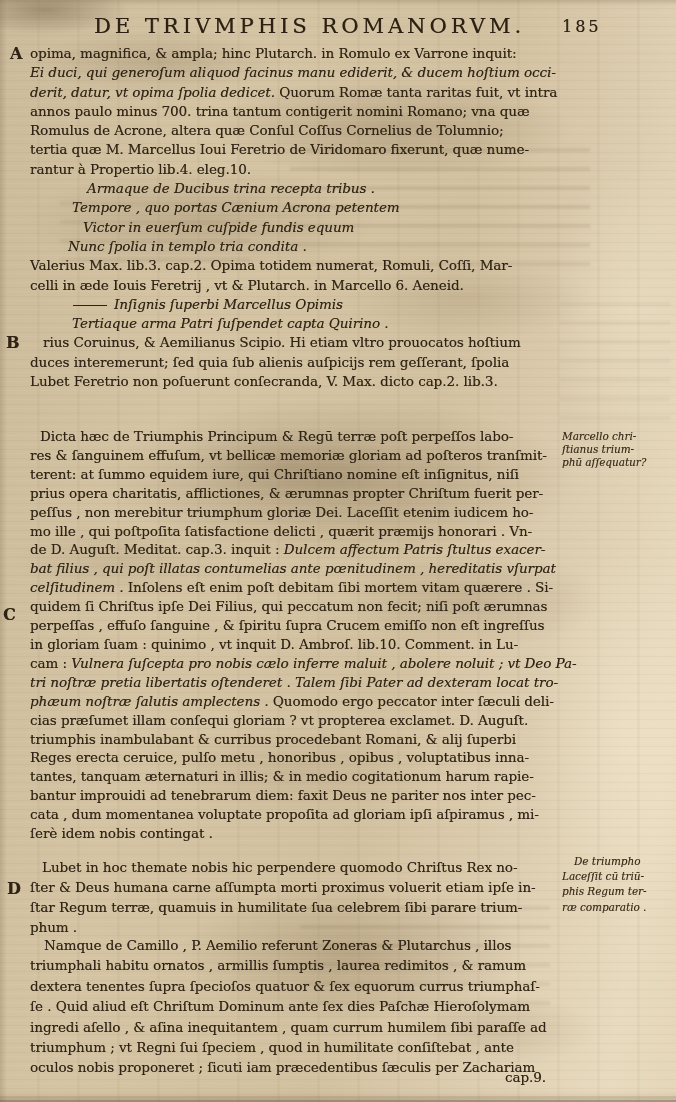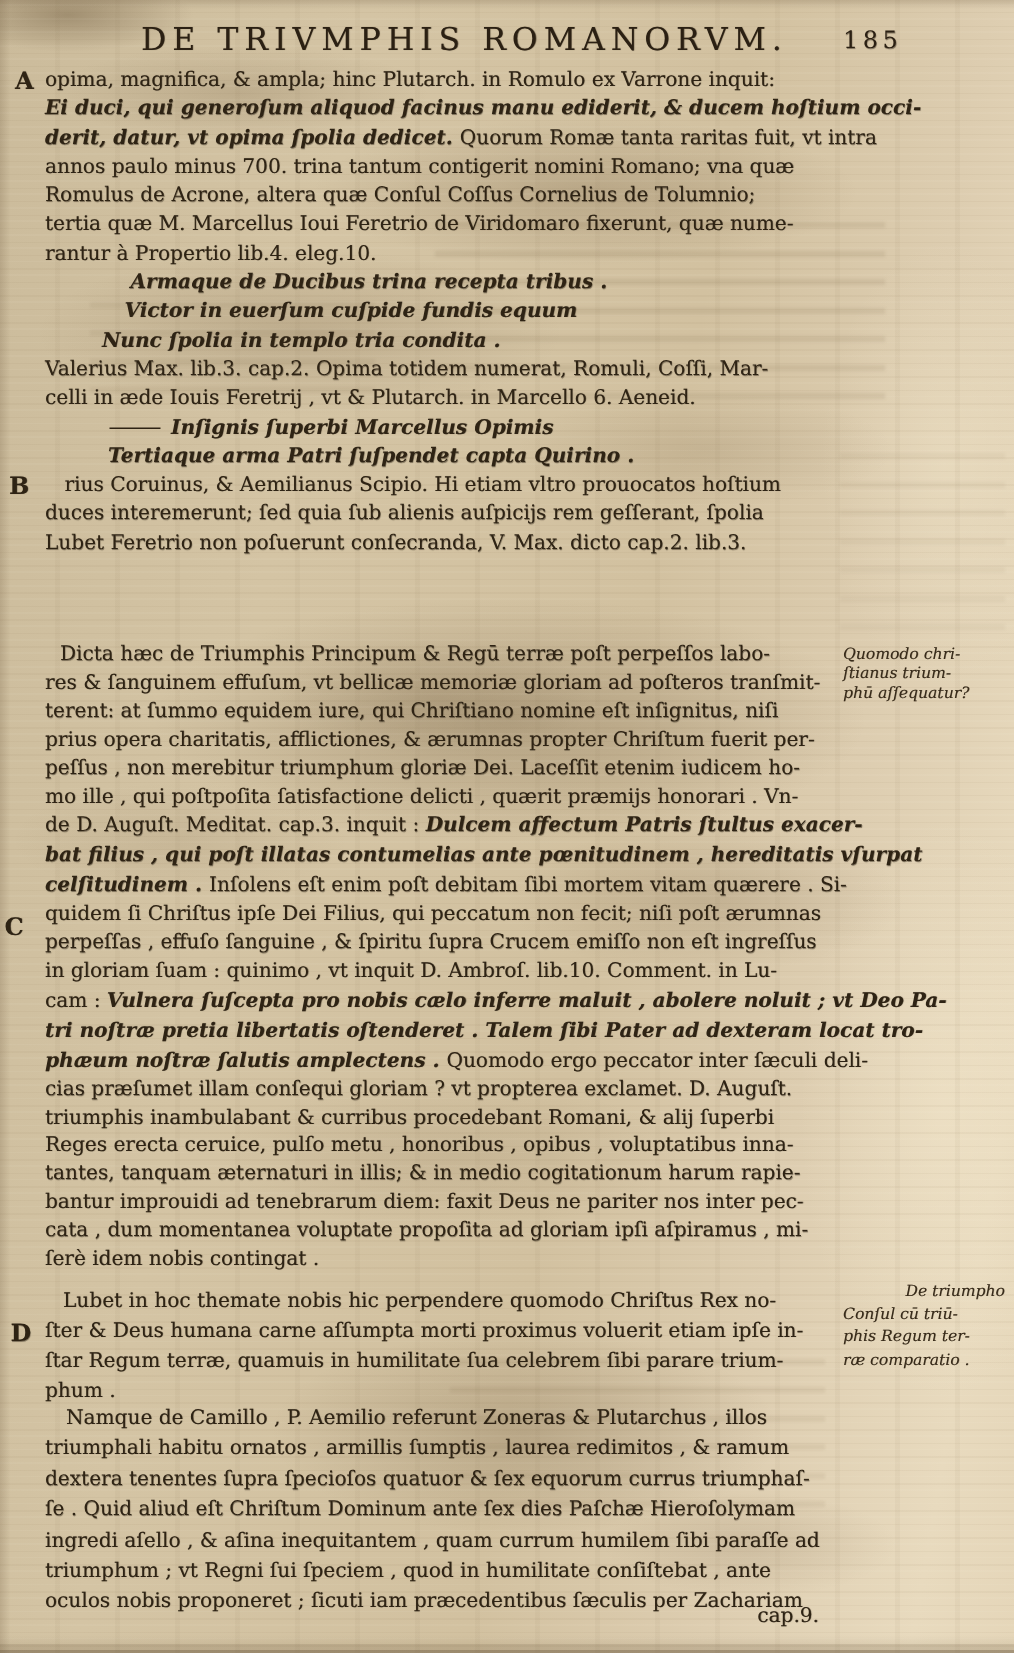--- a/index.html
+++ b/index.html
@@ -41,34 +41,34 @@
   .page-number{position:absolute;left:562px;top:17px;font-size:16px;letter-spacing:3px;color:#2b2013;
     text-shadow:.4px .4px .5px rgba(43,32,19,.5);}
 
   .text-block{position:absolute;left:30px;top:0;width:540px;}
   .block{position:absolute;left:0;width:534px;}
   .b1{top:44px;line-height:19.3px;}
   .b2{top:428px;line-height:18.9px;}
   .b3{top:858px;line-height:20px;}
   .b4{top:936px;line-height:20.4px;}
   .line{white-space:nowrap;font-size:13.4px;text-shadow:.35px .35px .45px rgba(46,35,21,.5);}
-  .it{font-style:italic;font-weight:bold;}
+  .it{font-style:italic;}
   .ro{font-style:normal;}
   .dash{display:inline-block;width:34px;border-top:1.5px solid #2e2314;vertical-align:3px;margin-right:7px;}
   .mletter{position:absolute;font-weight:bold;font-size:16px;line-height:1;}
   .m-a{left:-20px;top:2px;}
   .m-b{left:-24px;top:2px;}
   .m-c{left:-27px;top:9px;}
   .m-d{left:-23px;top:3px;}
 
   .side-note{position:absolute;left:562px;width:108px;font-style:italic;font-size:10.4px;color:#372a19;
     text-shadow:.3px .3px .4px rgba(46,35,21,.4);}
   .note-1{top:430px;line-height:12.8px;}
   .note-2{top:854px;line-height:15.2px;}
-  .note-2 .note-line:first-child{padding-left:12px;text-align:right;}
+  .note-2 .note-line:first-child{padding-left:12px;}
   .catchword{position:absolute;left:330px;top:1070px;width:216px;text-align:right;font-size:13.4px;
     text-shadow:.35px .35px .45px rgba(46,35,21,.5);}
 </style>
 </head>
 <body>
 
 <div class="page">
   <div class="edge-top"></div>
   <div class="edge-left"></div>
   <div class="ghost g1"></div>
@@ -82,20 +82,21 @@
   <div class="text-block">
       <div class="block b1">
         <div class="line" style="position: relative;"><span class="mletter m-a">A</span><span class="ro">opima, magnifica, &amp; ampla;  hinc Plutarch. in Romulo ex Varrone inquit:</span></div>
         <div class="line" style="position: relative;"><span class="it">Ei duci, qui generoſum aliquod facinus manu ediderit, &amp; ducem hoſtium occi-</span></div>
         <div class="line" style="position: relative;"><span class="it">derit, datur, vt opima ſpolia dedicet. </span><span class="ro">Quorum Romæ tanta raritas fuit, vt intra</span></div>
         <div class="line" style="position: relative;"><span class="ro">annos paulo minus 700. trina tantum contigerit nomini Romano;  vna quæ</span></div>
         <div class="line" style="position: relative;"><span class="ro">Romulus de Acrone,  altera quæ Conſul Coſſus Cornelius de Tolumnio;</span></div>
         <div class="line" style="position: relative;"><span class="ro">tertia quæ M. Marcellus Ioui Feretrio de Viridomaro fixerunt, quæ nume-</span></div>
         <div class="line" style="position: relative;"><span class="ro">rantur à Propertio lib.4. eleg.10.</span></div>
         <div class="line" style="position: relative; padding-left: 57px;"><span class="it">Armaque de Ducibus trina recepta tribus .</span></div>
+        <div class="line" style="position: relative; padding-left: 42px;"><span class="it">Tempore , quo portas Cænium Acrona petentem</span></div>
         <div class="line" style="position: relative; padding-left: 53px;"><span class="it">Victor in euerſum cuſpide  fundis equum</span></div>
         <div class="line" style="position: relative; padding-left: 38px;"><span class="it">Nunc ſpolia in templo tria condita .</span></div>
         <div class="line" style="position: relative;"><span class="ro">Valerius Max. lib.3. cap.2. Opima totidem numerat, Romuli,  Coſſi,  Mar-</span></div>
         <div class="line" style="position: relative;"><span class="ro">celli in æde Iouis Feretrij , vt &amp; Plutarch. in Marcello 6. Aeneid.</span></div>
         <div class="line" style="position: relative; padding-left: 43px;"><span class="dash"></span><span class="it">Inſignis ſuperbi Marcellus Opimis</span></div>
         <div class="line" style="position: relative; padding-left: 42px;"><span class="it">Tertiaque arma Patri ſuſpendet capta Quirino .</span></div>
         <div class="line" style="position: relative;"><span class="mletter m-b">B</span></div>
         <div class="line" style="position: relative; margin-left: 13px;"><span class="ro">rius Coruinus, &amp; Aemilianus Scipio.  Hi etiam vltro prouocatos hoſtium</span></div>
         <div class="line" style="position: relative;"><span class="ro">duces interemerunt;  ſed quia ſub alienis auſpicijs rem geſſerant,  ſpolia</span></div>
         <div class="line" style="position: relative;"><span class="ro">Lubet Feretrio non poſuerunt conſecranda,  V. Max. dicto cap.2. lib.3.</span></div>
@@ -135,27 +136,27 @@
         <div class="line" style="position: relative;"><span class="ro">triumphali habitu ornatos ,  armillis ſumptis ,  laurea redimitos ,  &amp; ramum</span></div>
         <div class="line" style="position: relative;"><span class="ro">dextera tenentes ſupra ſpecioſos quatuor &amp; ſex equorum currus triumphaſ-</span></div>
         <div class="line" style="position: relative;"><span class="ro">ſe .  Quid aliud eſt Chriſtum Dominum ante ſex dies Paſchæ Hieroſolymam</span></div>
         <div class="line" style="position: relative;"><span class="ro">ingredi aſello ,  &amp; aſina inequitantem ,  quam currum humilem ſibi paraſſe ad</span></div>
         <div class="line" style="position: relative;"><span class="ro">triumphum ;  vt Regni  ſui ſpeciem ,  quod  in  humilitate  conſiſtebat ,  ante</span></div>
         <div class="line" style="position: relative;"><span class="ro">oculos nobis  proponeret ;  ſicuti iam præcedentibus ſæculis per Zachariam</span></div>
       </div>
     </div>
 
   <div class="side-note note-1">
-      <div class="note-line">Quomodo chri-</div>
+      <div class="note-line">Marcello chri-</div>
       <div class="note-line">ſtianus trium-</div>
       <div class="note-line">phū aſſequatur?</div>
     </div>
   <div class="side-note note-2">
       <div class="note-line">De triumpho</div>
-      <div class="note-line">Conſul cū triū-</div>
+      <div class="note-line">Laceſſit cū triū-</div>
       <div class="note-line">phis Regum ter-</div>
       <div class="note-line">ræ comparatio .</div>
     </div>
 
   <div class="catchword">cap.9.</div>
 
   <div class="edge-bottom"></div>
 </div>
 
 </body></html>

